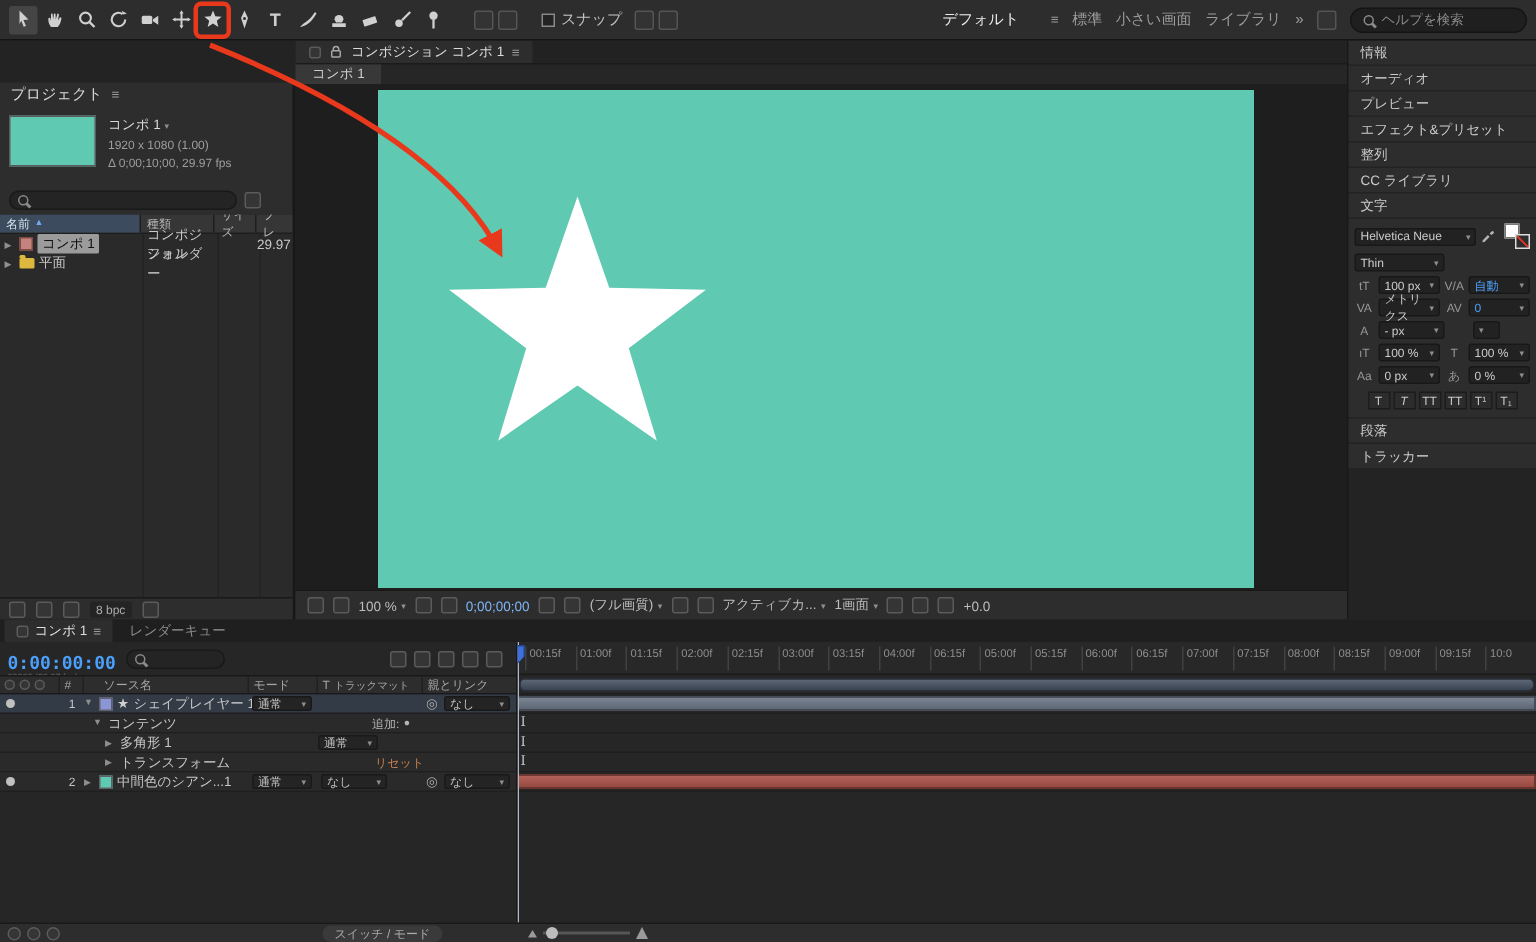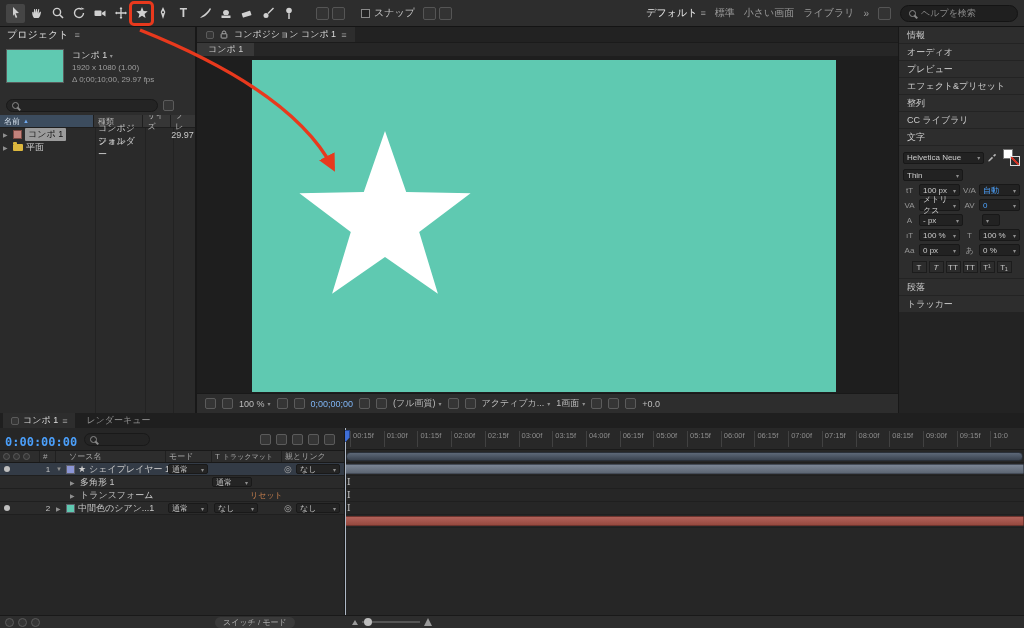--- a/index.html
+++ b/index.html
@@ -14,32 +14,32 @@
   .tool { width:19px; height:19px; display:flex; align-items:center; justify-content:center; border-radius:2px; }
   .tool.active { background:#454545; }
   .tool-highlight { outline:3px solid #e8391d; outline-offset:0px; }
   .tglyph { font-size:12px; font-weight:bold; color:#cfcfcf; }
   .toolbar-title { position:absolute; left:0; right:0; text-align:center; font-size:11px; color:#b9b9b9; pointer-events:none; }
   .dimico { width:13px; height:13px; border:1px solid #555; border-radius:2px; background:#333; }
   .snap { display:flex; align-items:center; gap:4px; margin-left:16px; font-size:10px; color:#c3c3c3; }
   .cb { width:9px; height:9px; border:1px solid #8a8a8a; background:#232323; }
   .toolbar-right { position:absolute; right:6px; display:flex; align-items:center; gap:9px; font-size:10px; color:#9c9c9c; }
   .ws { cursor:default; }
-  .ws-active { color:#ececec; display:flex; gap:3px; align-items:center; }
+  .ws-active { color:#ececec; display:flex; gap:21px; align-items:center; }
   .help-search { display:flex; align-items:center; gap:5px; background:#1f1f1f; border:1px solid #141414;
                  border-radius:9px; height:17px; padding:0 8px; width:118px; font-size:9px; color:#8a8a8a;text-align:center; }
   .mag { width:7px; height:7px; border:1.5px solid #8a8a8a; border-radius:50%; position:relative; flex:none; }
   .mag::after { content:""; position:absolute; width:4px; height:1.5px; background:#8a8a8a; right:-3px; bottom:-2px; transform:rotate(45deg); }
   .menu-g { color:#9a9a9a; font-size:9px; }
 
   
   .main { position:absolute; top:27px; left:0; right:0; height:386px; display:flex; }
 
   
-  .project { width:197px; background:#2d2d2d; border-right:2px solid #181818; display:flex; flex-direction:column; }
+  .project { width:197px; background:#2d2d2d; border-right:2px solid #181818; display:flex; flex-direction:column;margin-top:28px; }
   .p-header { height:16px; display:flex; align-items:center; gap:6px; padding:0 7px; font-size:10px; color:#dadada; }
   .p-preview { height:52px; display:flex; gap:8px; padding:3px 6px; }
   .p-thumb { width:58px; height:34px; background:#5fc9b1; border:1px solid #5a5a5a; margin-top:3px; flex:none; }
   .p-info { font-size:8px; color:#9e9e9e; line-height:12px; padding-top:3px; }
   .p-info .nm { font-size:9px; color:#d9d9d9; }
   .p-search { height:20px; display:flex; align-items:center; gap:5px; padding:0 6px; }
   .sbox { height:13px; background:#242424; border:1px solid #191919; border-radius:7px; display:flex; align-items:center; padding:0 5px; gap:4px; }
   .p-sbox { width:152px; }
   .p-table { flex:1; background:#2a2a2a; position:relative; overflow:hidden; }
   .p-colline { position:absolute; top:0; bottom:0; width:1px; background:#222; }
@@ -318,20 +318,27 @@
           <div class="p-cell-name">
             <span class="twirl">▶</span>
             <span class="ic-folder"></span>
             <span>平面</span>
           </div>
           <div class="p-cell-type">フォルダー</div>
           <div class="p-cell-size"></div>
           <div class="p-cell-frame"></div>
         </div>
       </div>
+      <div class="p-bottom">
+        <span class="mini"></span>
+        <span class="mini"></span>
+        <span class="mini"></span>
+        <span class="bpc">8 bpc</span>
+        <span class="mini"></span>
+      </div>
     </div>
 
     <div class="comp">
       <div class="c-tabbar">
         <div class="c-tab">
           <span class="mini" style="width:8px;height:8px"></span>
           <svg width="10" height="11" viewBox="0 0 14 14">
               <rect x="3" y="6" width="8" height="6" rx="1" fill="none" stroke="#a8a8a8" stroke-width="1.4"></rect>
               <path d="M4.5 6V4.5a2.5 2.5 0 0 1 5 0V6" fill="none" stroke="#a8a8a8" stroke-width="1.4"></path>
             </svg>
@@ -551,20 +558,32 @@
             <span>通常</span>
             <span class="ddg">▾</span>
           </span>
           <span class="abs pickw" style="left:284px">◎</span>
           <span class="ddbox abs" style="left:296px;width:44px">
             <span>なし</span>
             <span class="ddg">▾</span>
           </span>
         </div>
 
+        <div class="t-row">
+          <div class="av"></div>
+          <div class="idx"></div>
+          <div class="srccell" style="padding-left:6px">
+            <span class="twirl">▼</span>
+            <span>コンテンツ</span>
+          </div>
+          <span class="addrow abs" style="left:248px">
+            <span>追加:</span>
+            <span style="font-size:7px">●</span>
+          </span>
+        </div>
 
         <div class="t-row">
           <div class="av"></div>
           <div class="idx"></div>
           <div class="srccell" style="padding-left:14px">
             <span class="twirl">▶</span>
             <span>多角形 1</span>
           </div>
           <span class="ddbox abs" style="left:212px;width:40px">
             <span>通常</span>

